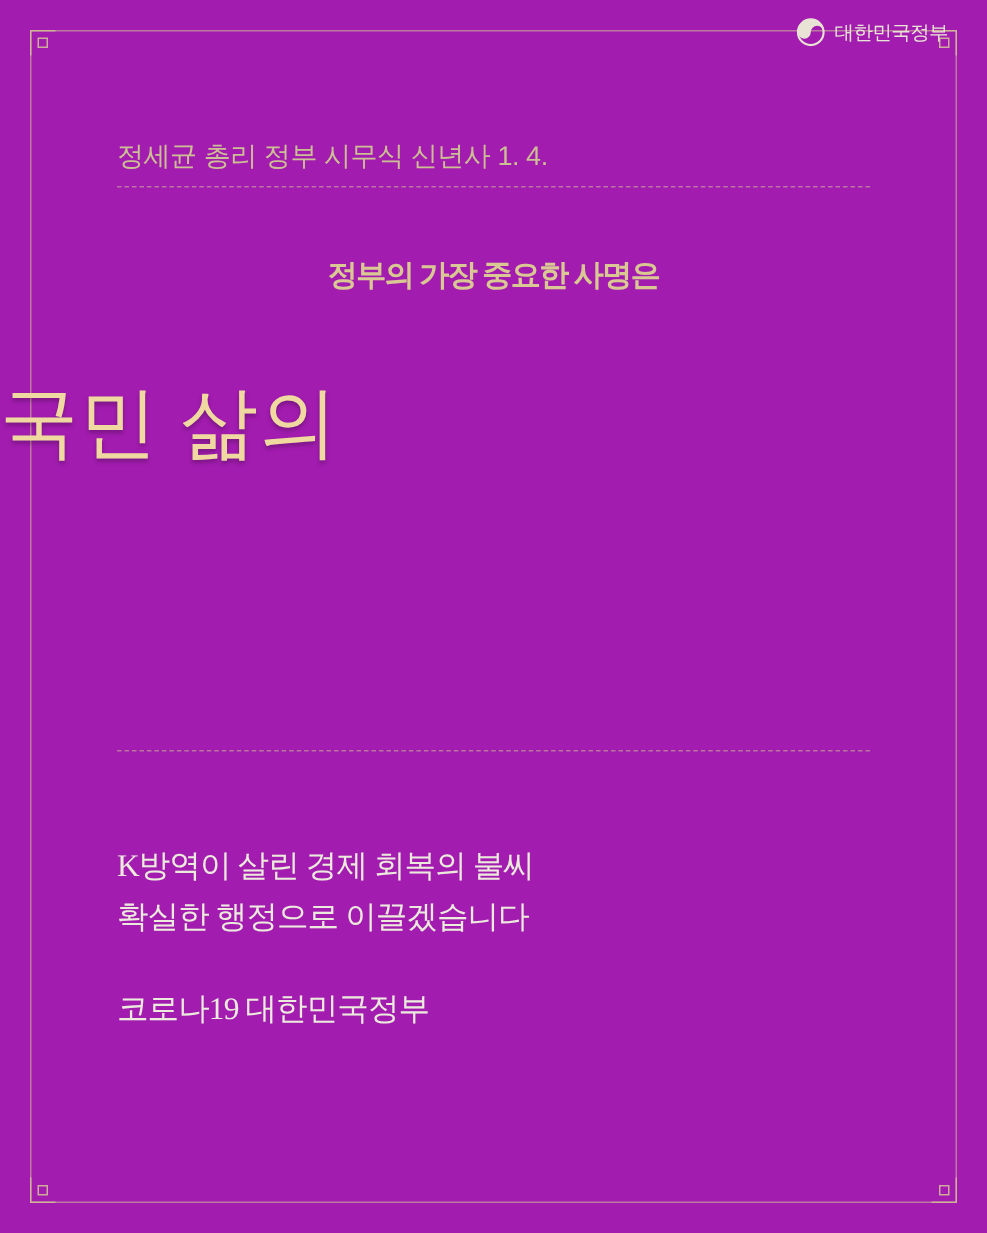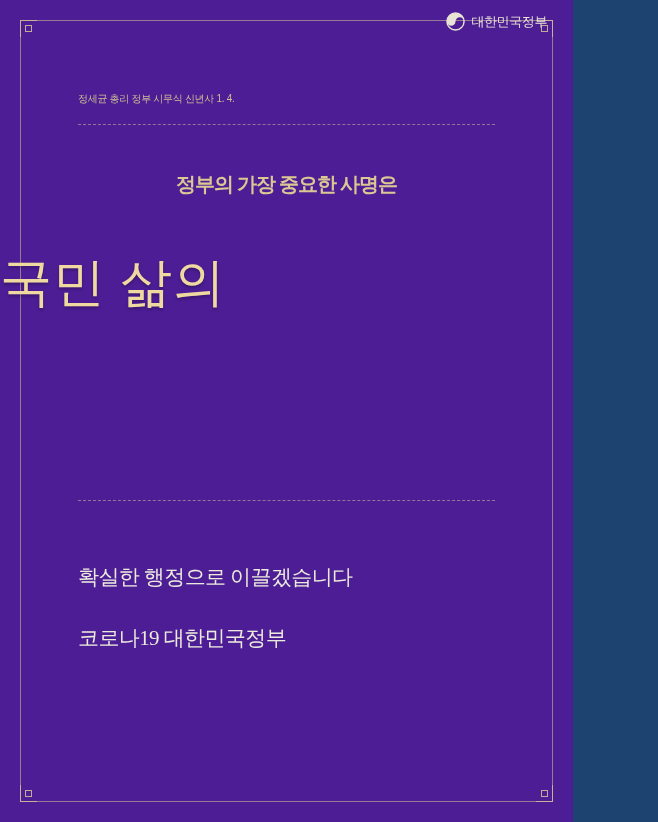--- a/index.html
+++ b/index.html
@@ -9,23 +9,23 @@
   }
   body {
     width: 658px;
     height: 822px;
     overflow: hidden;
     font-family: "Liberation Serif", serif;
   }
 
   .card {
     position: relative;
-    width: 573px;
+    width: 658px;
     height: 822px;
-    background: #4c1d95;
+    background: #a21caf;
     box-sizing: border-box;
   }
 
   
   .frame {
     position: absolute;
     left: 20px;
     top: 20px;
     right: 20px;
     bottom: 20px;
@@ -84,21 +84,21 @@
     padding: 0 78px;
     box-sizing: border-box;
   }
 
   .kicker {
     position: absolute;
     left: 78px;
     top: 92px;
     color: #cdbf94;
     font-family: "Liberation Sans", sans-serif;
-    font-size: 10px;
+    font-size: 18px;
     letter-spacing: -0.3px;
     white-space: nowrap;
   }
 
   .rule {
     position: absolute;
     left: 78px;
     right: 78px;
     border-top: 1px dashed rgba(205, 191, 148, 0.55);
     height: 0;
@@ -187,20 +187,21 @@
     <div class="headline-small">정부의 가장 중요한 사명은</div>
 
     <div class="headline-big">
       <span class="line">국민 삶의</span>
     </div>
 
     <div class="rule bottom"></div>
 
     <div class="body-block">
       <div class="para">
+        <span class="line">K방역이 살린 경제 회복의 불씨</span>
         <span class="line">확실한 행정으로 이끌겠습니다</span>
       </div>
       <div class="para">
         <span class="line">코로나19 대한민국정부</span>
       </div>
     </div>
   </div>
 
 </div>
 

